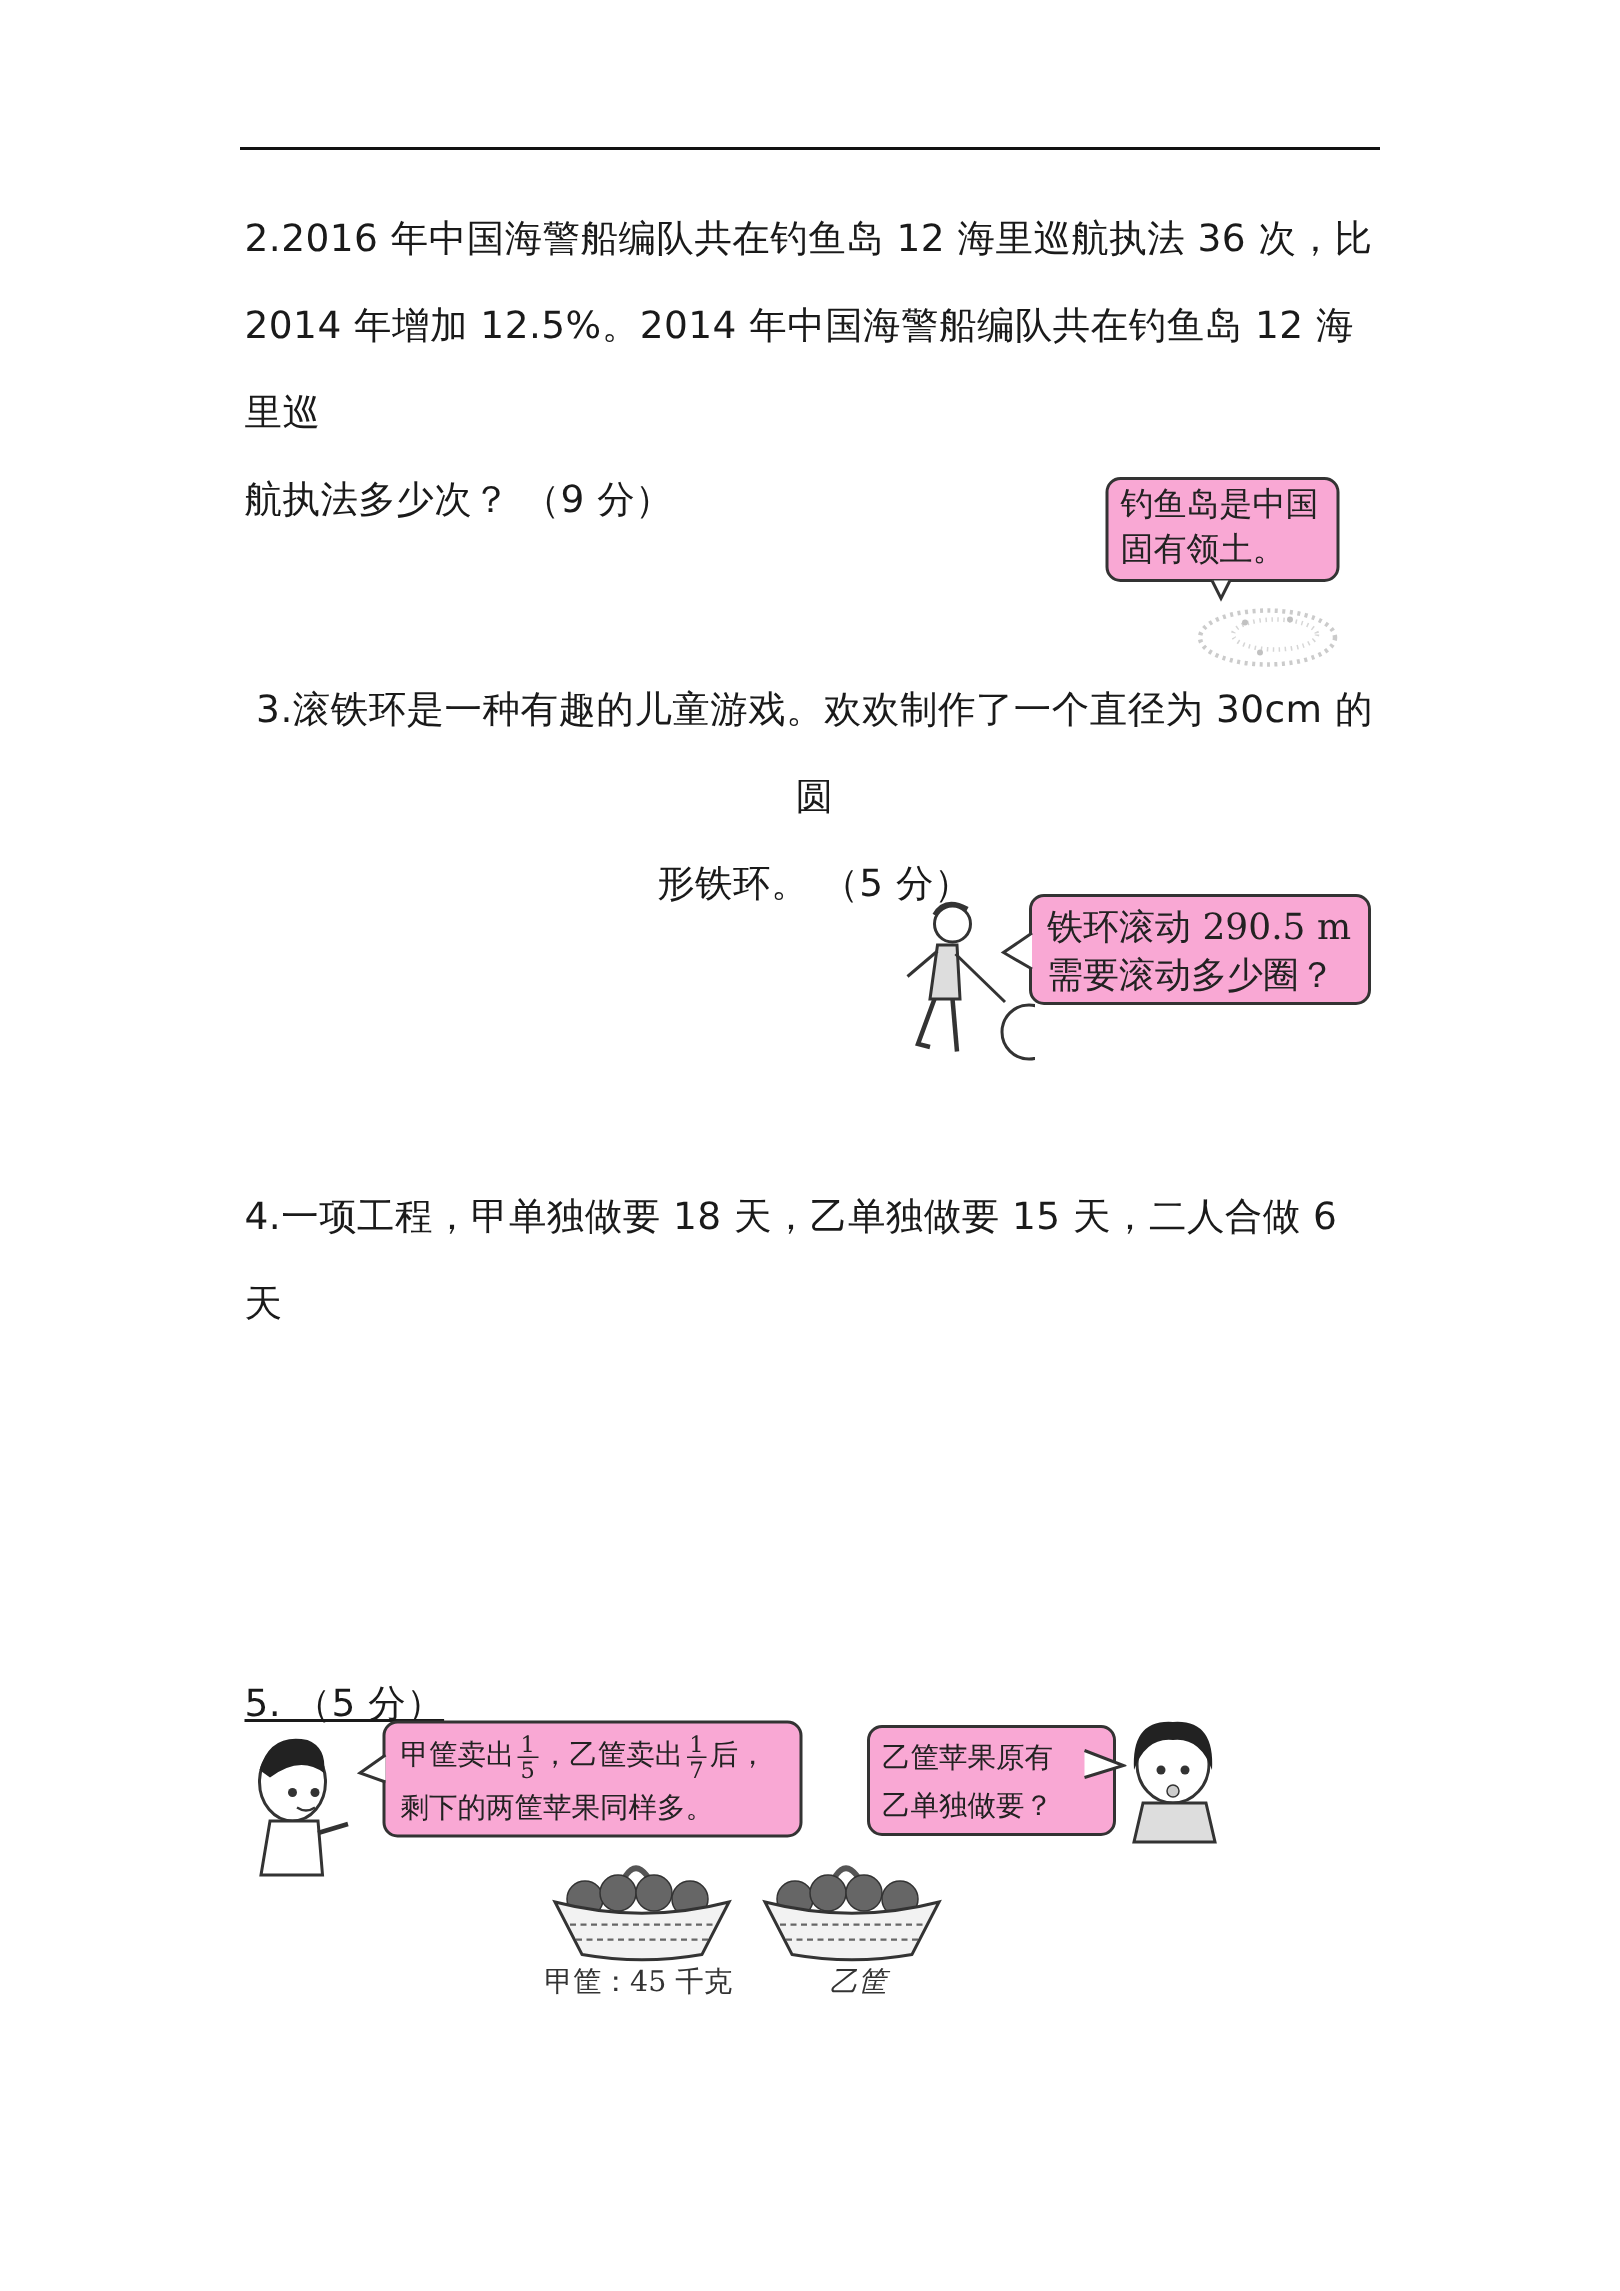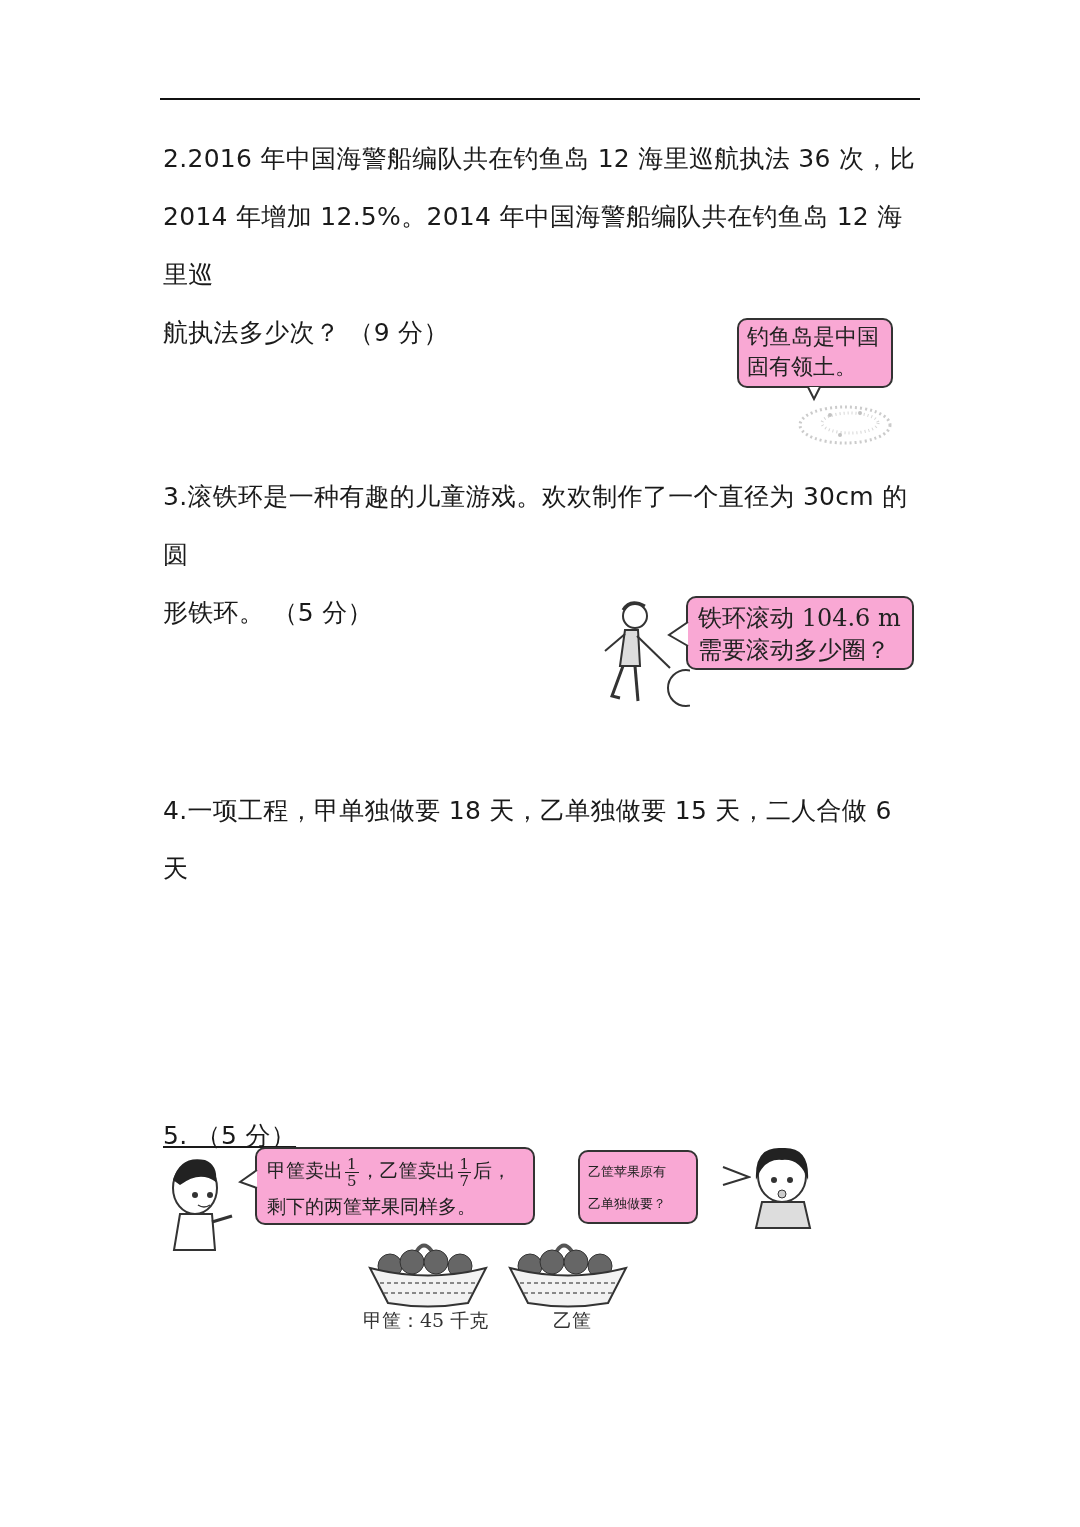--- a/index.html
+++ b/index.html
@@ -33,37 +33,37 @@
   <path d="M18 2 L24 14 L30 2" fill="#fff" stroke="#333" stroke-width="2"></path>
   <g fill="#999" opacity="0.6">
     <ellipse cx="55" cy="40" rx="45" ry="18" fill="none" stroke="#aaa" stroke-dasharray="2 3" stroke-width="3"></ellipse>
     <ellipse cx="60" cy="38" rx="28" ry="10" fill="none" stroke="#bbb" stroke-dasharray="1 3" stroke-width="3"></ellipse>
     <circle cx="40" cy="30" r="2"></circle>
       <circle cx="70" cy="28" r="2"></circle>
       <circle cx="50" cy="50" r="2"></circle>
   </g>
 </svg>
 
-<div class="q" style="top:468px;">
+<div class="q" style="top:444px;text-align:center;">
   <div>3.滚铁环是一种有趣的儿童游戏。欢欢制作了一个直径为 30cm 的圆</div>
   <div>形铁环。 （5 分）</div>
 </div>
 
 <svg style="position:absolute; left:590px; top:596px;" width="100" height="120">
   <circle cx="45" cy="20" r="12" fill="#fff" stroke="#333" stroke-width="2"></circle>
   <path d="M33 14 Q40 2 55 10" fill="none" stroke="#333" stroke-width="3"></path>
   <path d="M35 34 L30 70 L50 70 L48 34 Z" fill="#ddd" stroke="#333" stroke-width="2"></path>
   <path d="M35 38 L15 55" stroke="#333" stroke-width="2"></path>
   <path d="M47 40 L80 72" stroke="#333" stroke-width="2"></path>
   <path d="M33 70 L22 100 L30 102" fill="none" stroke="#333" stroke-width="3"></path>
   <path d="M45 70 L48 105" fill="none" stroke="#333" stroke-width="3"></path>
   <circle cx="99" cy="92" r="18" fill="none" stroke="#333" stroke-width="2" transform="translate(-3,0)"></circle>
 </svg>
 <div class="bubble" style="left:686px; top:596px; width:228px; height:74px; font-size:24px; line-height:32px; padding:4px 0 0 10px; box-sizing:border-box;">
-  <div>铁环滚动 104.6 m</div>
+  <div>铁环滚动 290.5 m</div>
   <div>需要滚动多少圈？</div>
 </div>
 <svg style="position:absolute; left:666px; top:620px;" width="24" height="30">
   <path d="M22 2 L3 15 L22 26" fill="#fff" stroke="#333" stroke-width="2"></path>
 </svg>
 
 <div class="q" style="top:782px;">
   <div>4.一项工程，甲单独做要 18 天，乙单独做要 15 天，二人合做 6 天</div>
 </div>
 
@@ -83,21 +83,21 @@
 <div class="bubble" style="left:255px; top:1147px; width:280px; height:78px; font-size:19px; line-height:34px; padding:4px 0 16px 10px; box-sizing:border-box;">
   <div>
     <span>甲筐卖出</span><span class="frac"><span class="num">1</span><span>5</span></span><span>，乙筐卖出</span><span class="frac"><span class="num">1</span><span>7</span></span><span>后，</span>
   </div>
   <div>剩下的两筐苹果同样多。</div>
 </div>
 <svg style="position:absolute; left:238px; top:1168px;" width="20" height="24">
   <path d="M19 2 L2 14 L19 20" fill="#fff" stroke="#333" stroke-width="2"></path>
 </svg>
 
-<div class="bubble" style="left:578px; top:1150px; width:120px; height:74px; font-size:13px; line-height:32px; padding:4px 0 0 8px; box-sizing:border-box;">
+<div class="bubble" style="left:578px; top:1150px; width:166px; height:74px; font-size:19px; line-height:32px; padding:4px 0 0 8px; box-sizing:border-box;">
   <div>乙筐苹果原有</div>
   <div>乙单独做要？</div>
 </div>
 <svg style="position:absolute; left:721px; top:1165px;" width="30" height="24">
   <path d="M2 2 L28 12 L2 20" fill="#fff" stroke="#333" stroke-width="2"></path>
 </svg>
 <svg style="position:absolute; left:748px; top:1140px;" width="70" height="90">
   <ellipse cx="34" cy="36" rx="24" ry="26" fill="#fff" stroke="#333" stroke-width="2"></ellipse>
   <path d="M8 40 Q6 6 34 8 Q62 6 60 40 Q52 18 34 20 Q16 18 8 40 Z" fill="#222"></path>
   <circle cx="26" cy="40" r="3" fill="#333"></circle>
@@ -122,13 +122,13 @@
   <g fill="#666" stroke="#333">
       <circle cx="22" cy="38" r="12"></circle>
       <circle cx="44" cy="34" r="12"></circle>
       <circle cx="68" cy="34" r="12"></circle>
       <circle cx="92" cy="38" r="12"></circle>
     </g>
   <path d="M2 40 Q60 55 118 40 L100 75 Q60 82 20 75 Z" fill="#f2f2f2" stroke="#333" stroke-width="2"></path>
   <path d="M12 55 L108 55 M16 65 L104 65" stroke="#666" stroke-width="1.5" stroke-dasharray="4 3"></path>
 </svg>
 <div class="caption" style="left:363px; top:1308px;">甲筐：45 千克</div>
-<div class="caption" style="left:553px; top:1308px;">乙筐</div>
+<div class="caption" style="left:553px; top:1308px;font-style:italic;">乙筐</div>
 
 </body></html>

